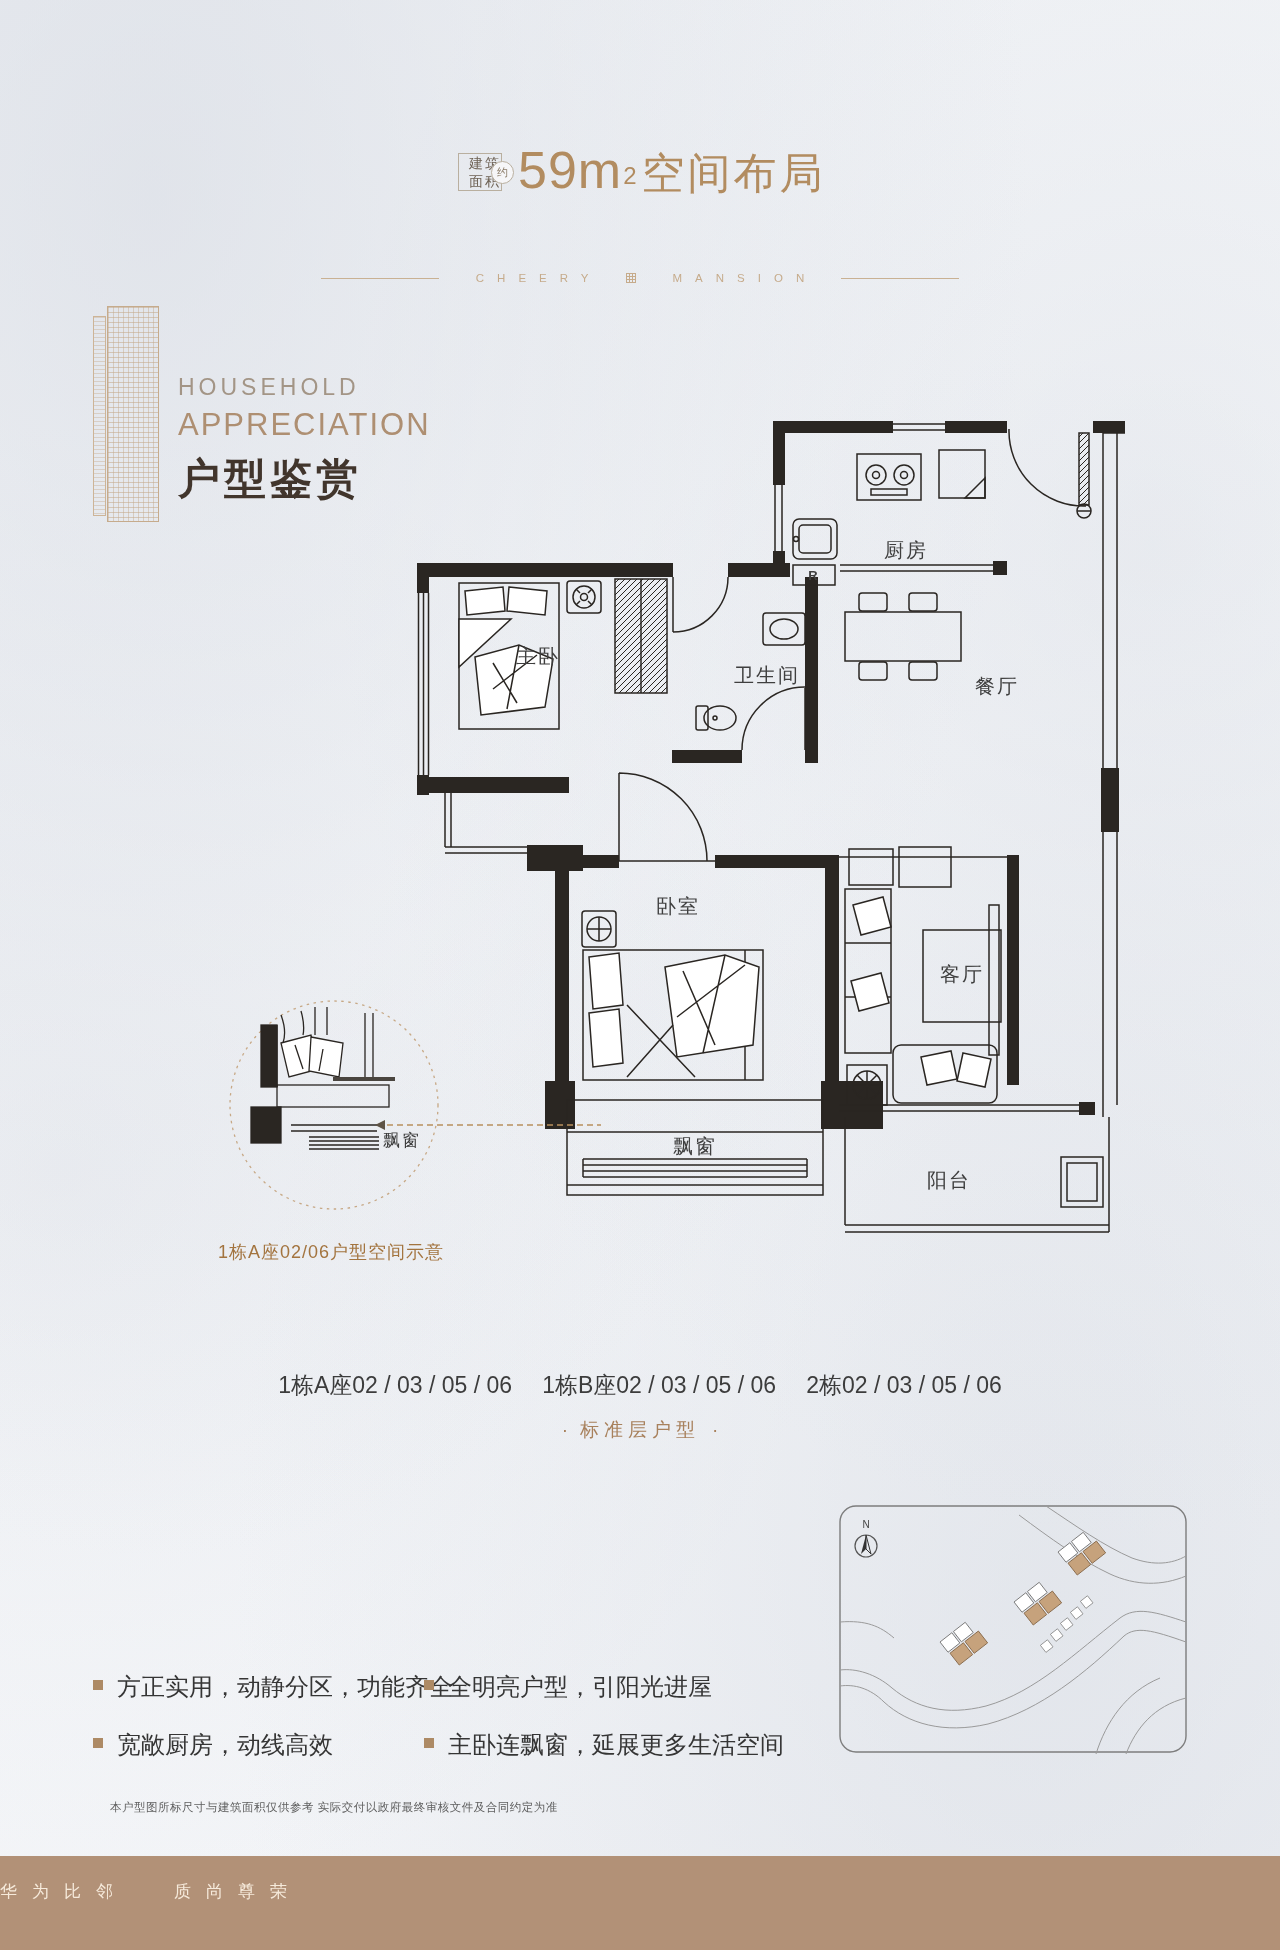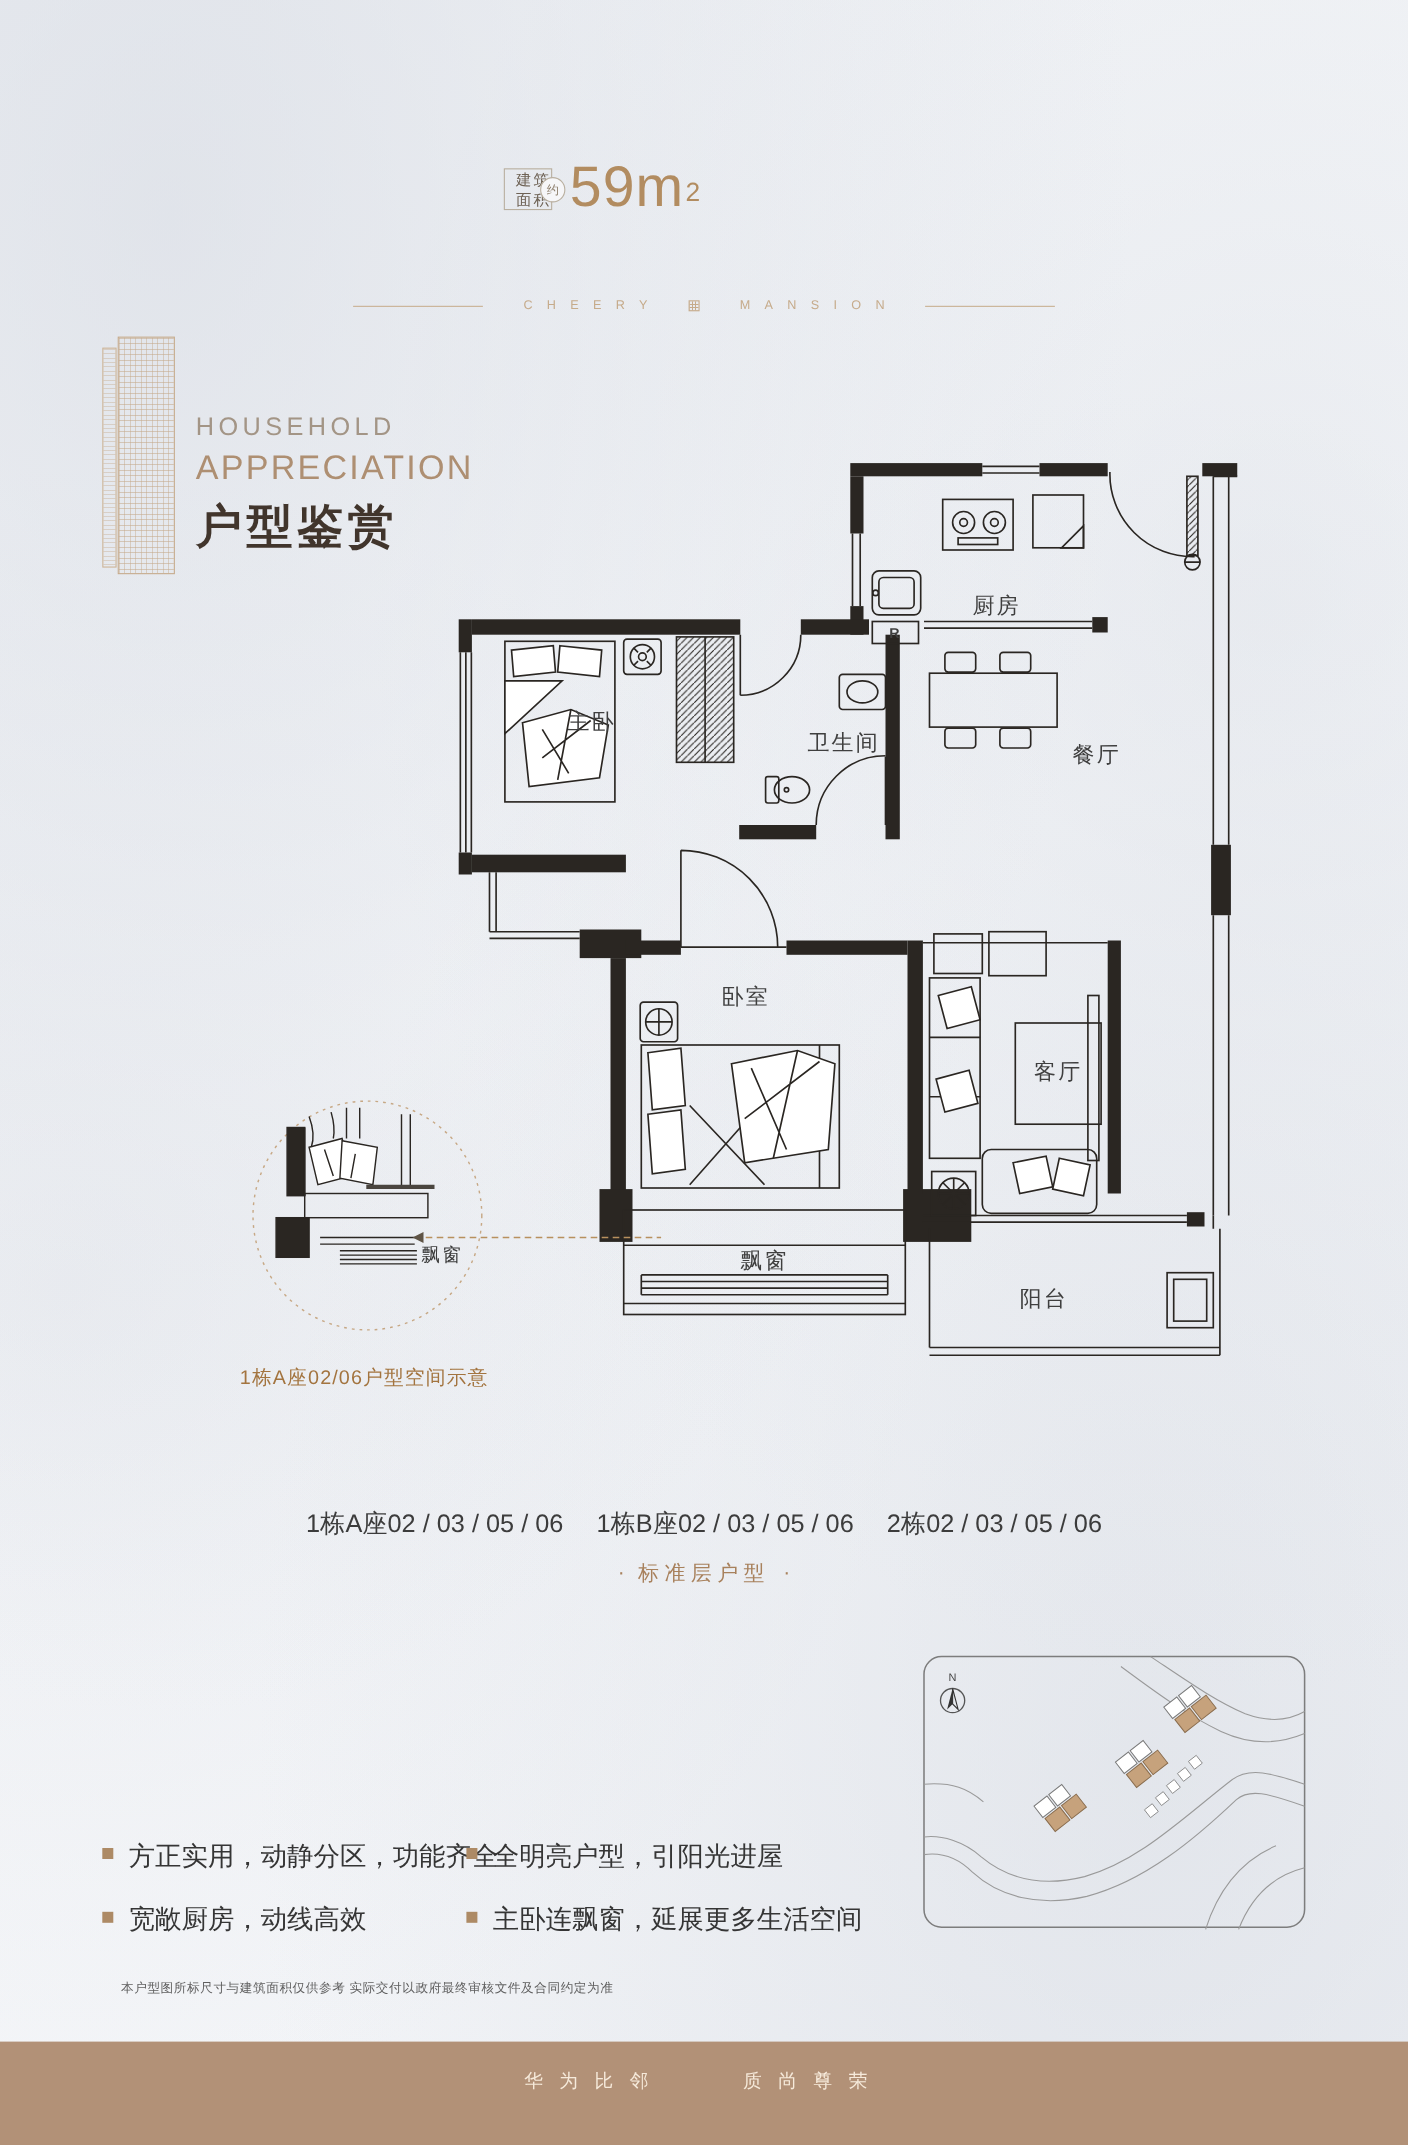--- a/index.html
+++ b/index.html
@@ -56,38 +56,39 @@
 
   
   .feature{display:flex;align-items:flex-start;gap:14px;font-size:24px;color:#353535;white-space:nowrap;}
   .feature .bullet{width:10px;height:10px;background:#ad8a65;margin-top:9px;flex:0 0 auto;}
   .f1{left:93px;top:1671px;} .f2{left:93px;top:1729px;}
   .f3{left:424px;top:1671px;} .f4{left:424px;top:1729px;}
   .disclaimer{left:110px;top:1800px;font-size:11.5px;color:#5f5f5f;letter-spacing:.5px;}
 
   
   .footer-bar{left:0;right:0;top:1856px;height:94px;background:#b29177;
-    display:flex;justify-content:center;gap:71px;box-sizing:border-box;padding-top:24px;
+    display:flex;justify-content:flex-start;gap:46px;box-sizing:border-box;padding-top:24px;
     color:#f6eadb;font-size:17px;letter-spacing:15px;}
 
   svg text{font-family:"Liberation Sans","DejaVu Sans",sans-serif;}
 </style>
 </head>
 <body>
 
 <div class="page">
 
   <div class="abs area-box">
     <span>建筑</span>
     <span>面积</span>
   </div>
   <div class="abs approx">约</div>
   <div class="abs big-title">
     <span class="num">59m</span>
     <sup>2</sup>
+    <span class="rest">空间布局</span>
   </div>
 
   <div class="abs divider">
     <span class="dline"></span>
     <span class="dword">CHEERY</span>
     <span class="dsquare"></span>
     <span class="dword">MANSION</span>
     <span class="dline"></span>
   </div>
 

